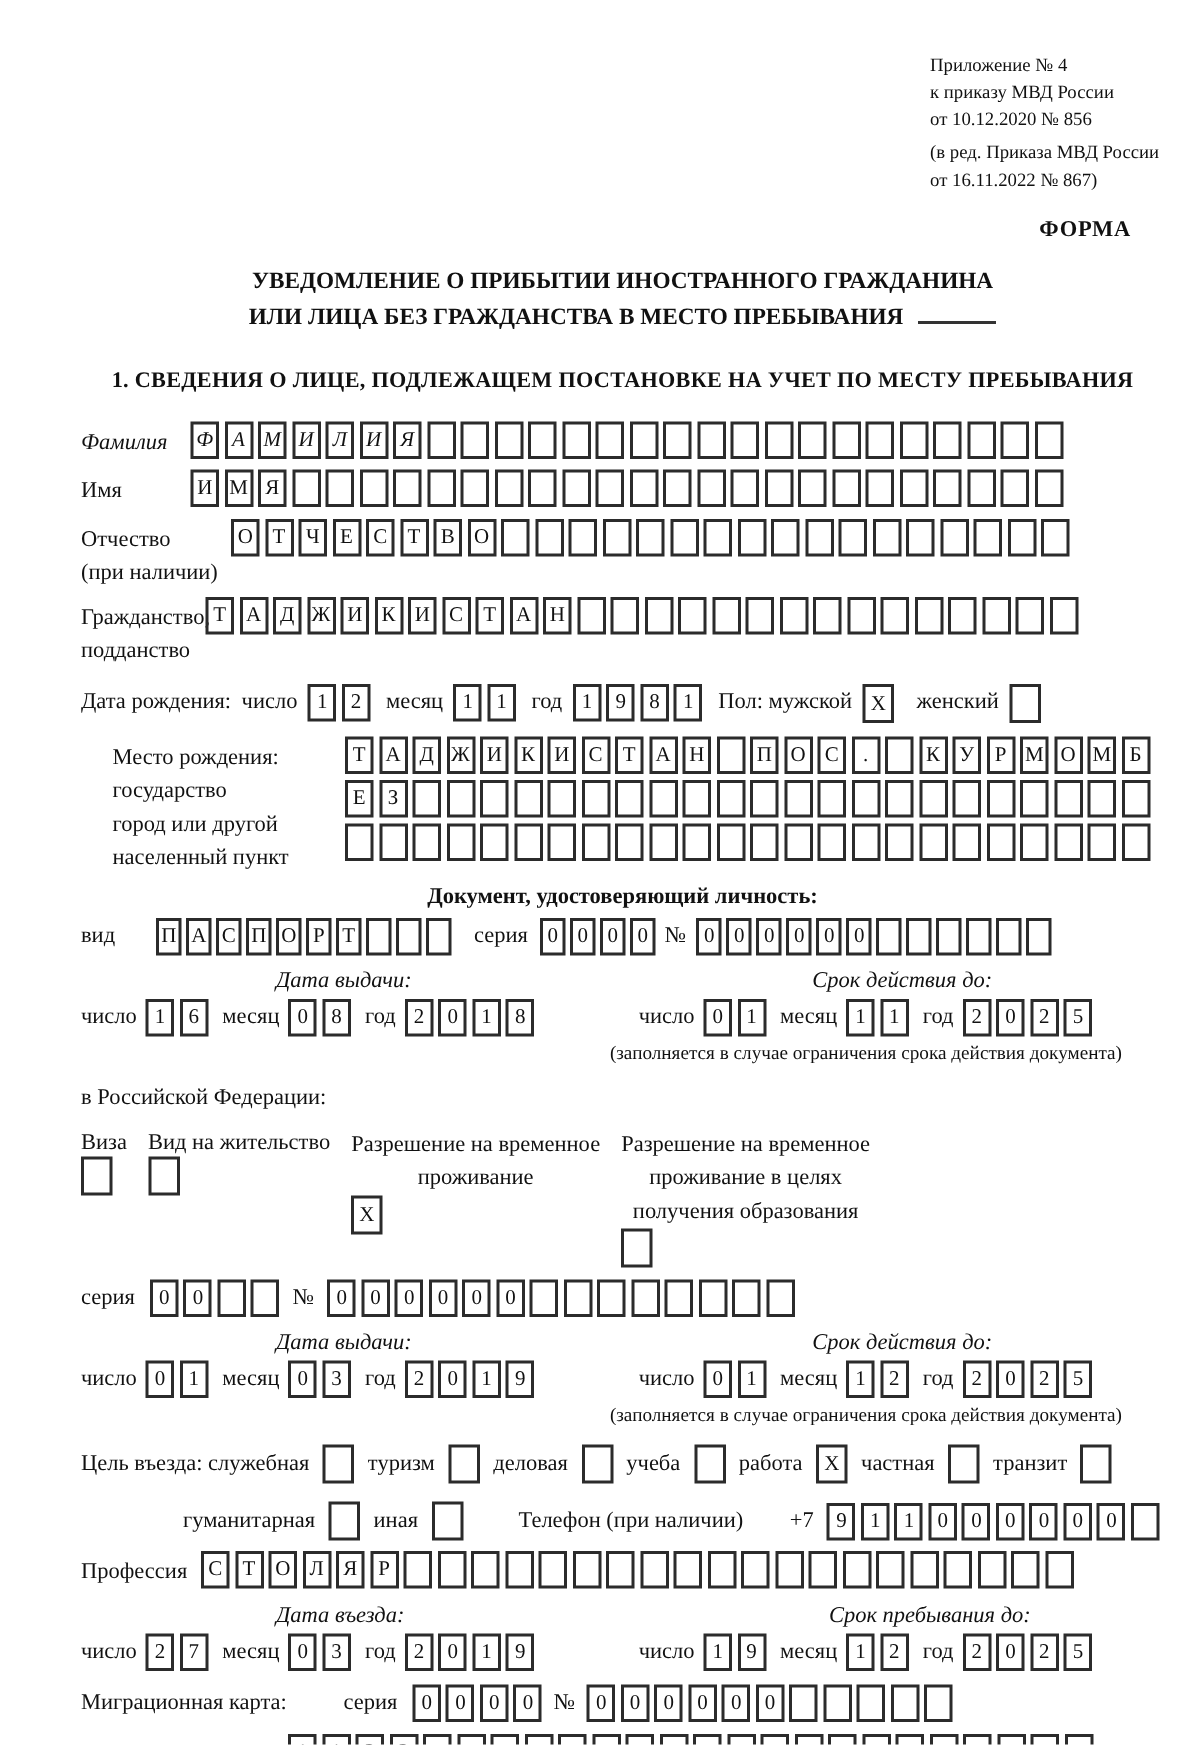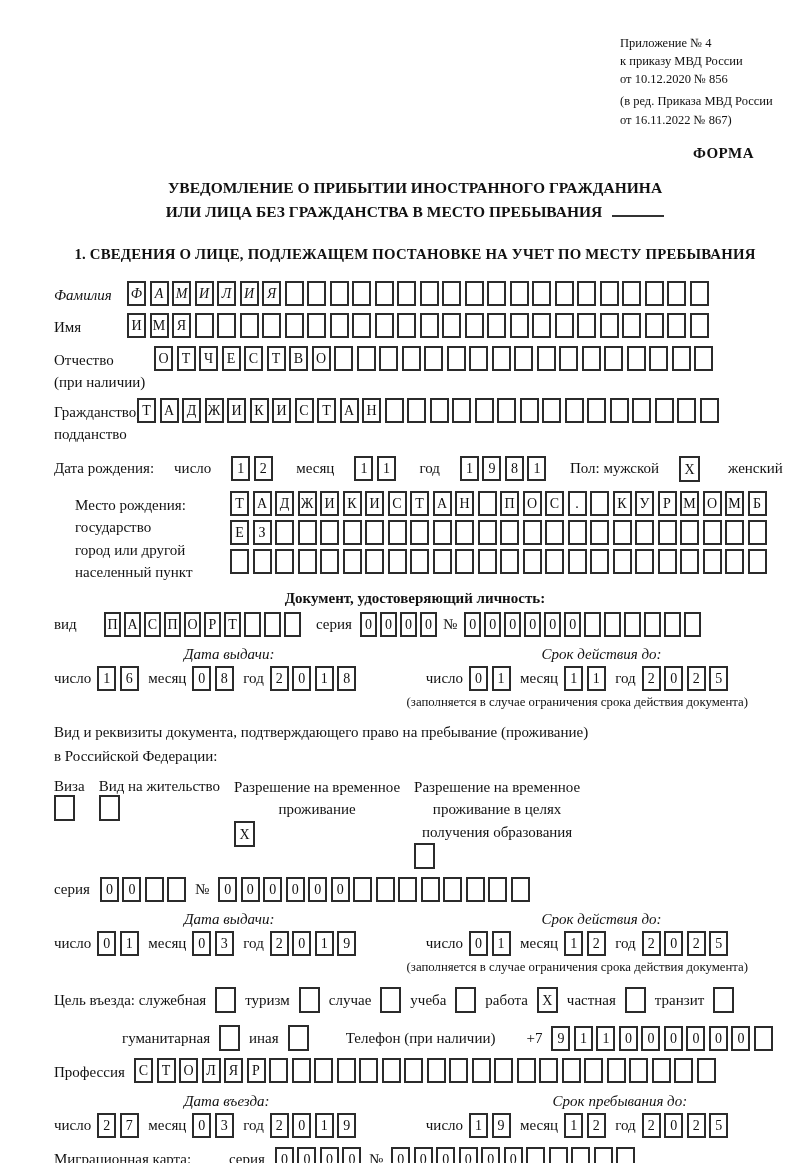--- a/index.html
+++ b/index.html
@@ -203,21 +203,21 @@
         <span class="cell"></span>
         <span class="cell"></span>
         <span class="cell"></span>
         <span class="cell"></span>
         <span class="cell"></span>
         <span class="cell"></span>
         <span class="cell"></span>
       </div>
   </div>
 
-  <div class="purpose-row" style="margin-top:10px; column-gap:20px;">
+  <div class="purpose-row" style="margin-top:10px; column-gap:7px;">
     <span class="ilbl">Дата рождения:</span>
     <span class="ilbl">число</span>
     <span class="cells">
         <span class="cell">1</span>
         <span class="cell">2</span>
       </span>
     <span class="ilbl">месяц</span>
     <span class="cells">
         <span class="cell">1</span>
         <span class="cell">1</span>
@@ -401,21 +401,20 @@
     <span class="cells">
         <span class="cell">2</span>
         <span class="cell">0</span>
         <span class="cell">2</span>
         <span class="cell">5</span>
       </span>
   </div>
   <div class="note-right">(заполняется в случае ограничения срока действия документа)</div>
 
   <div class="para">
-    <div>Вид и реквизиты документа, подтверждающего право на пребывание (проживание)</div>
     <div>в Российской Федерации:</div>
   </div>
 
   <div class="perm-band">
     <div class="perm-item" style="column-gap:4px;">
       <span class="ilbl">Виза</span>
       <span class="cell checkbox"></span>
     </div>
     <div class="perm-item">
       <span class="ilbl">Вид на жительство</span>
@@ -506,21 +505,21 @@
         <span class="cell">5</span>
       </span>
   </div>
   <div class="note-right">(заполняется в случае ограничения срока действия документа)</div>
 
   <div class="purpose-row">
     <span class="ilbl">Цель въезда: служебная</span>
     <span class="cell checkbox"></span>
     <span class="ilbl">туризм</span>
     <span class="cell checkbox"></span>
-    <span class="ilbl">случае</span>
+    <span class="ilbl">деловая</span>
     <span class="cell checkbox"></span>
     <span class="ilbl">учеба</span>
     <span class="cell checkbox"></span>
     <span class="ilbl">работа</span>
     <span class="cell checkbox">X</span>
     <span class="ilbl">частная</span>
     <span class="cell checkbox"></span>
     <span class="ilbl">транзит</span>
     <span class="cell checkbox"></span>
   </div>

